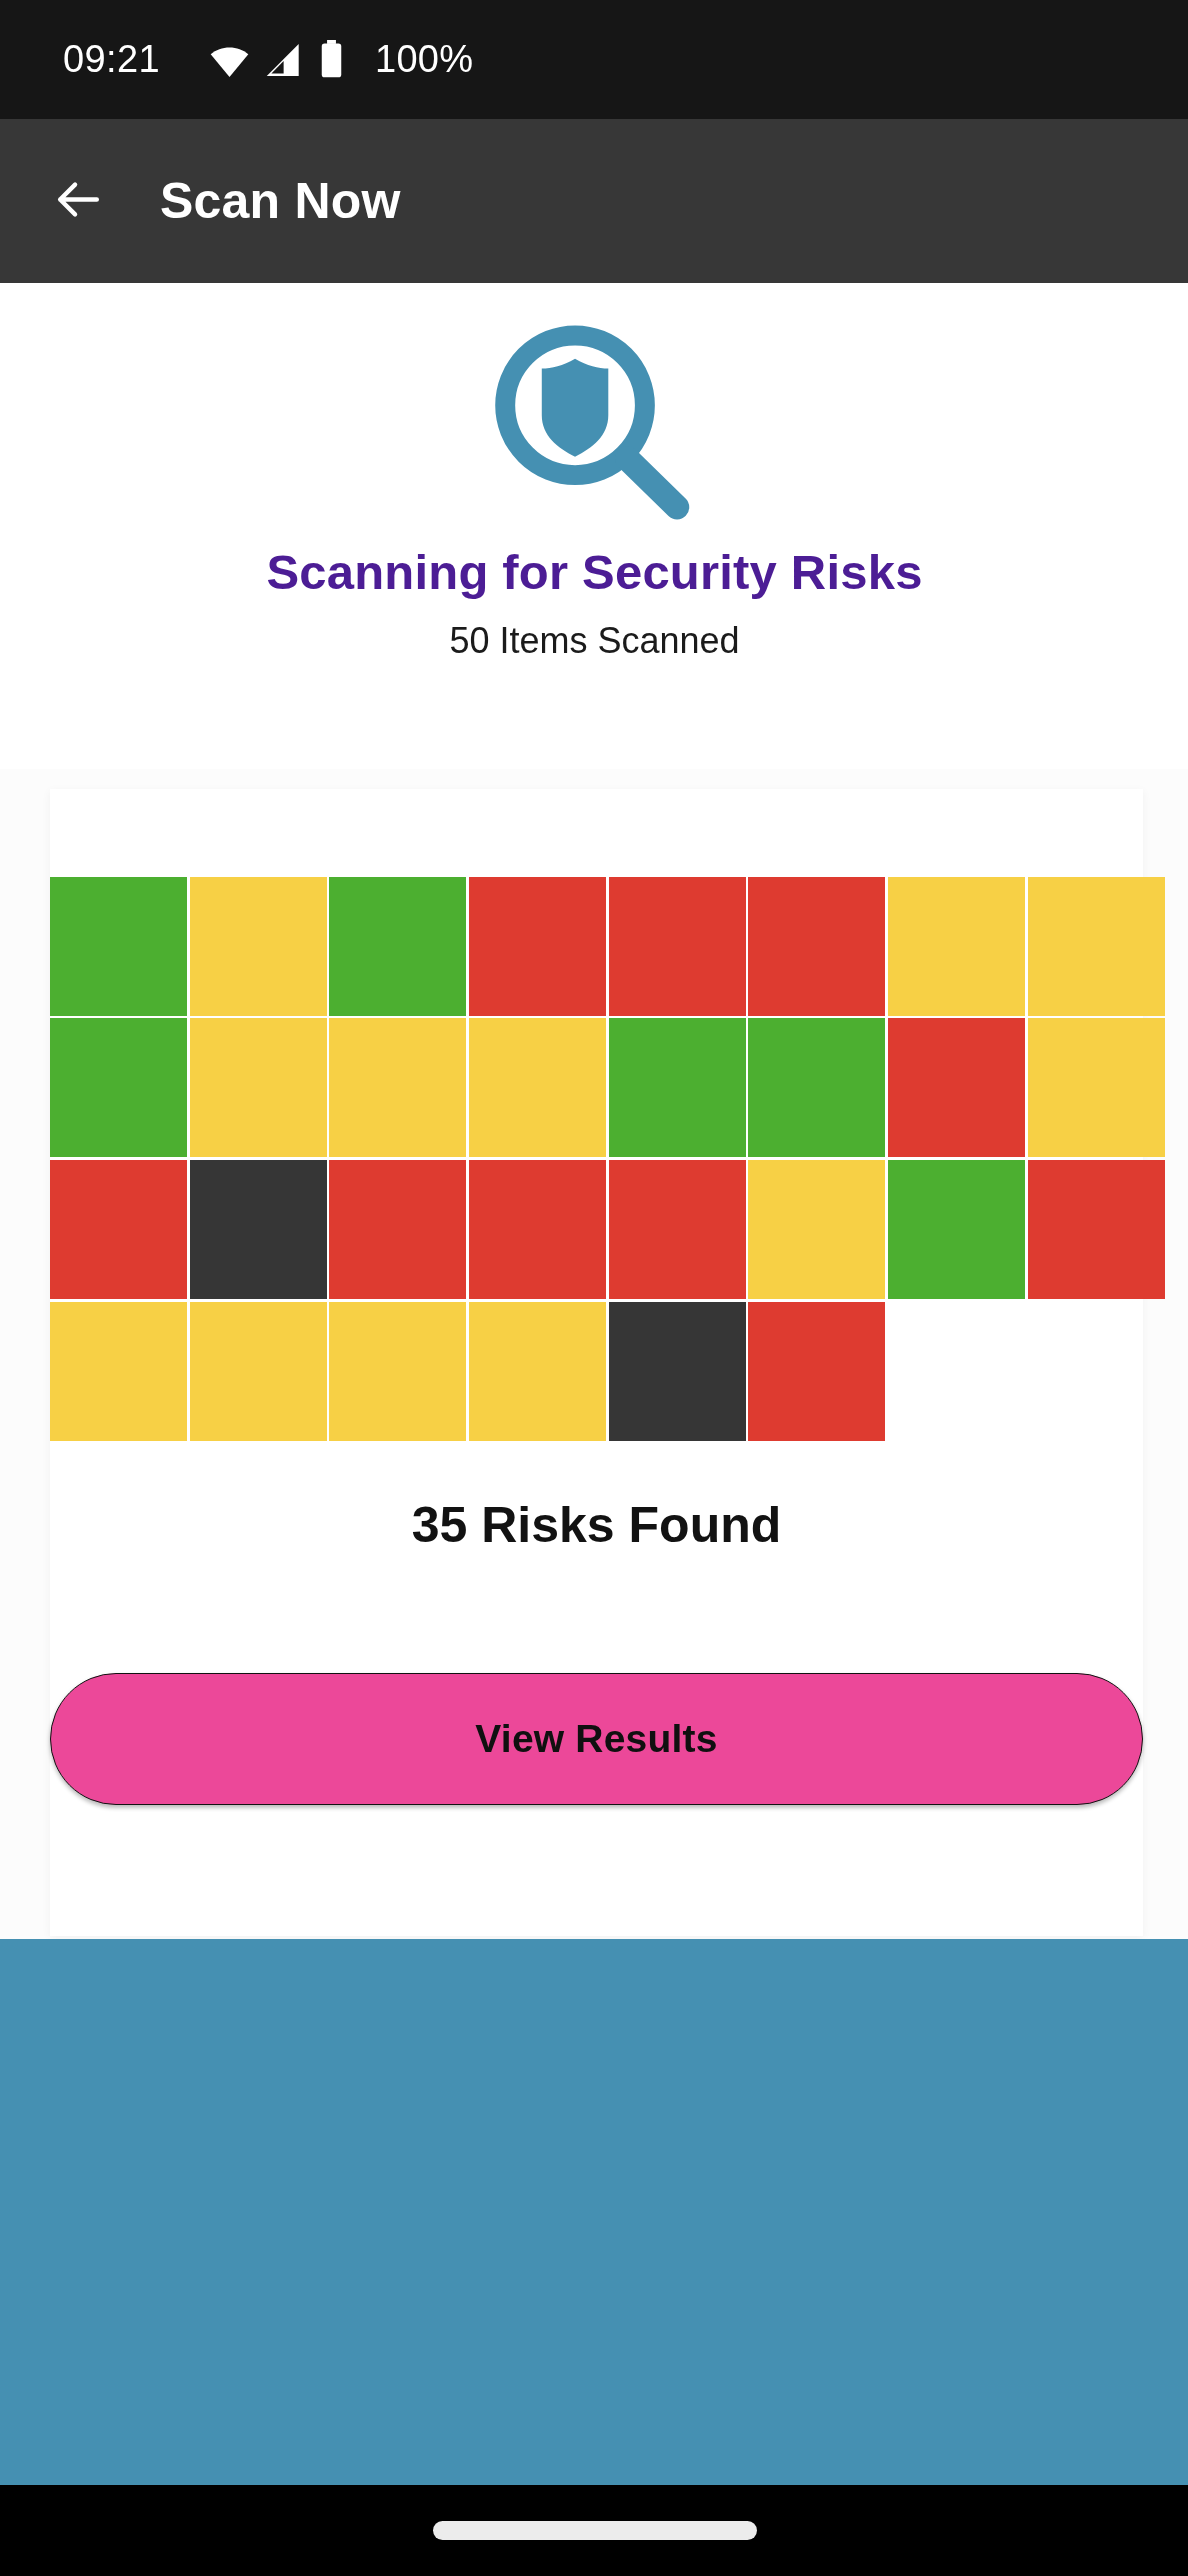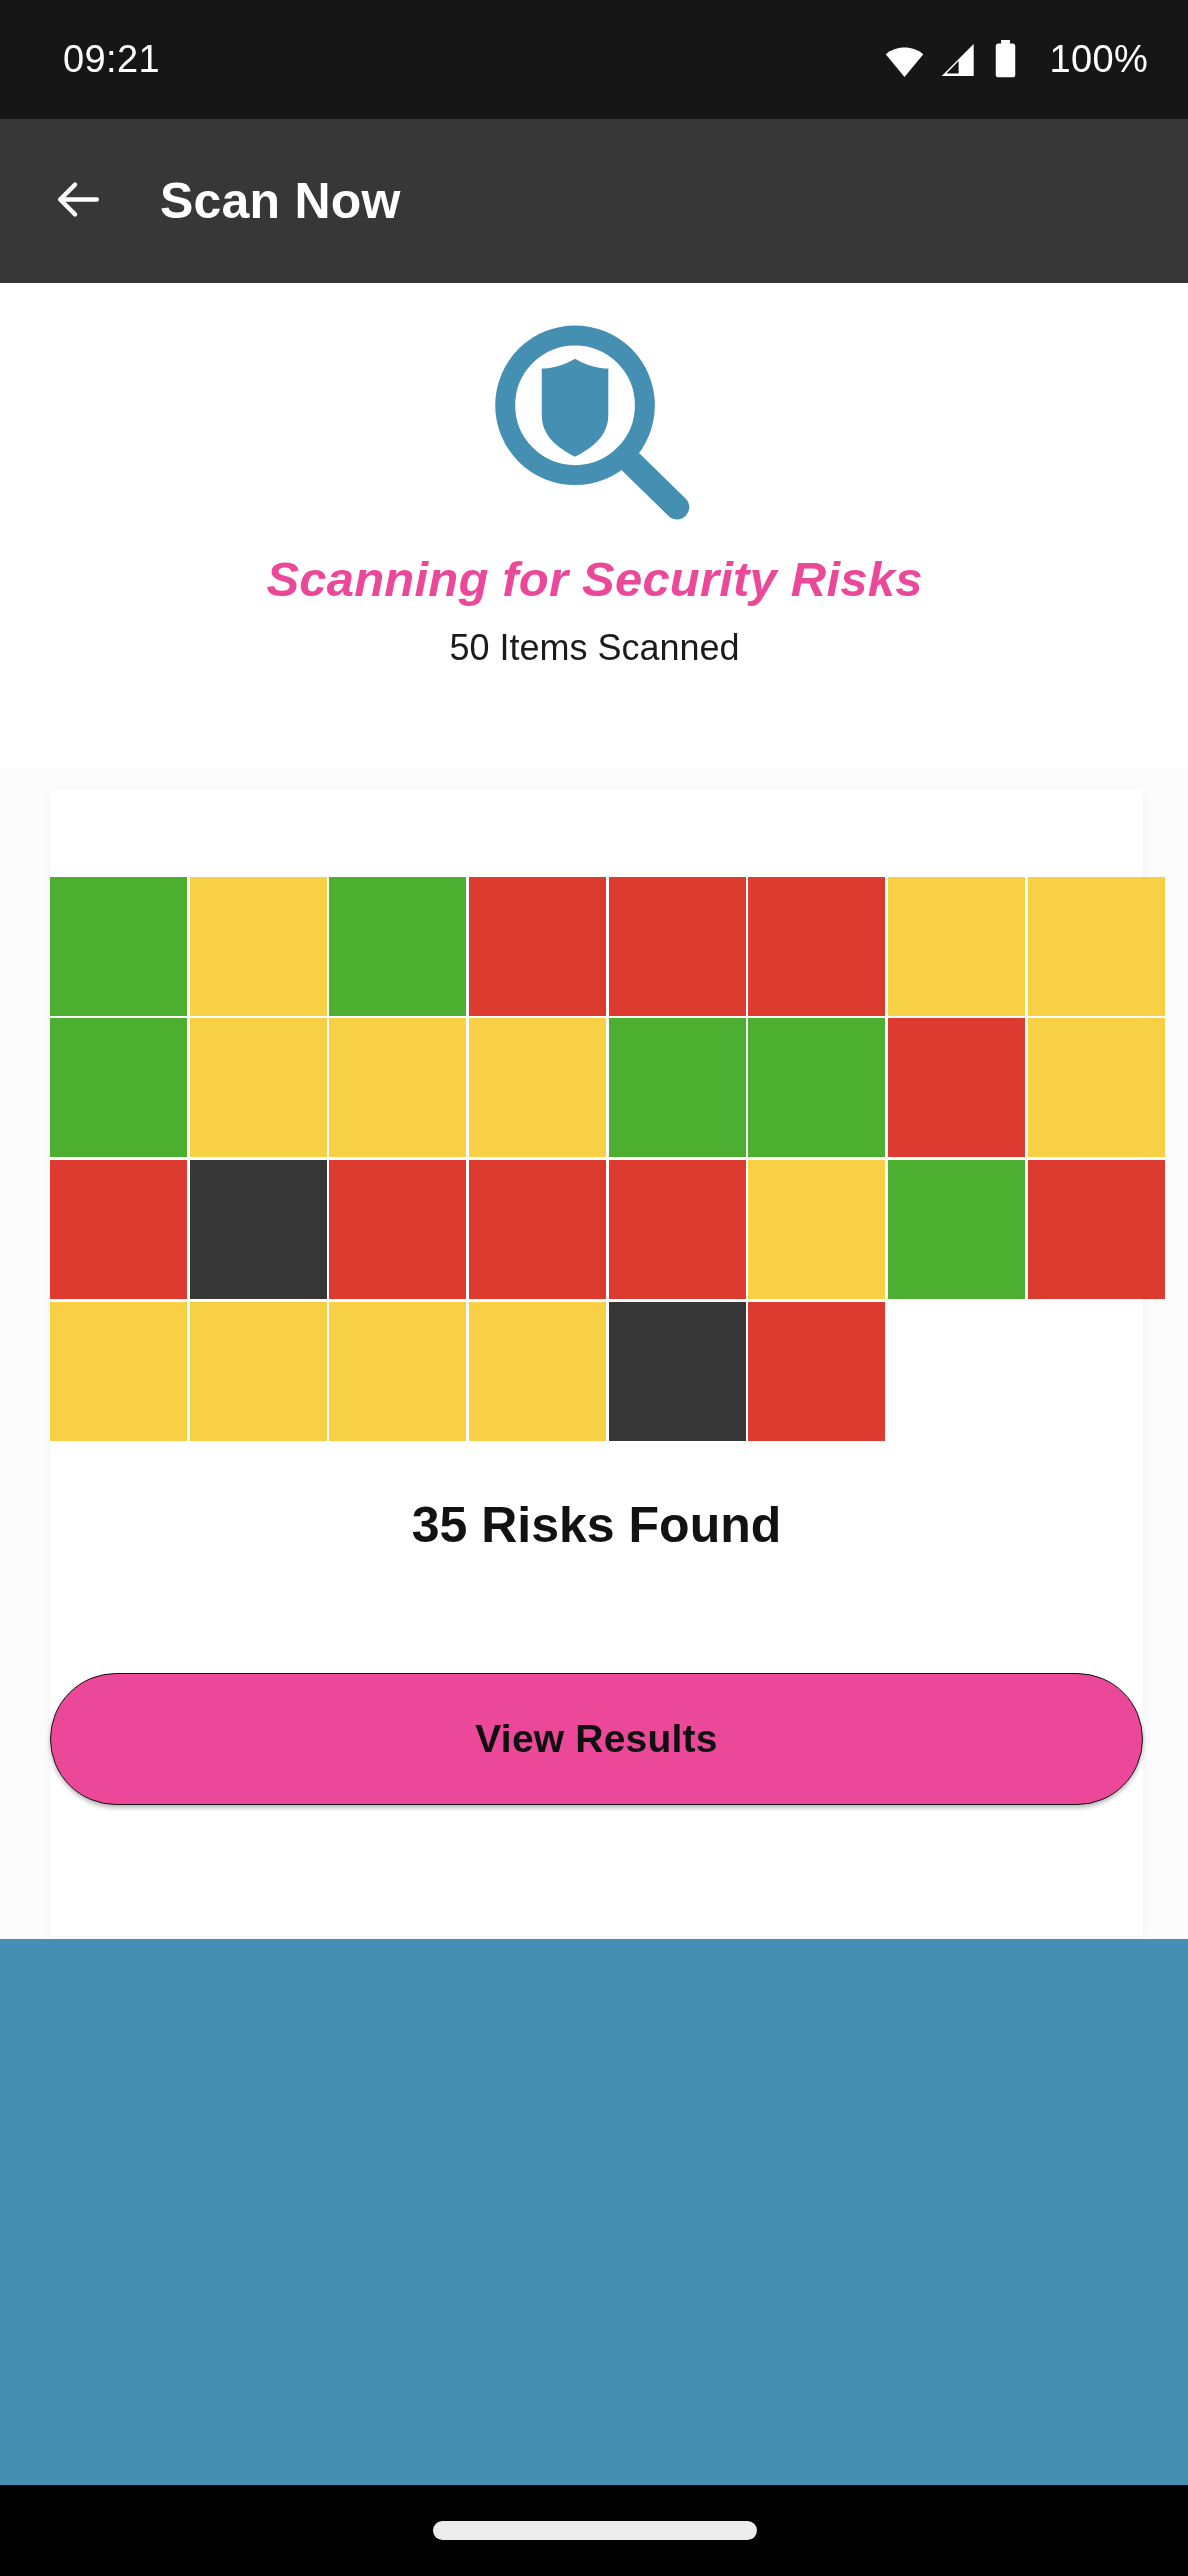--- a/index.html
+++ b/index.html
@@ -8,22 +8,23 @@
     background:#ffffff;
     font-family:"Liberation Sans", sans-serif;
     overflow:hidden;
   }
   .phone { position:relative; width:1189px; height:2576px; background:#ffffff; }
 
   
   .statusbar {
     position:absolute; top:0; left:0; width:1189px; height:119px;
     background:#161616;
-    display:flex; align-items:center; justify-content:space-between;
+    display:flex; align-items:center; 
     padding:0 41px 0 63px;
+    gap:48px;
   }
   .status-time { color:#ffffff; font-size:38px; letter-spacing:0.4px; }
   .status-right { display:flex; align-items:center; gap:14.3px; }
   .status-right svg { display:block; }
   .battery-pct { color:#ffffff; font-size:38px; margin-left:17px; letter-spacing:0.3px; }
 
   
   .appbar {
     position:absolute; top:119px; left:0; width:1189px; height:164px;
     background:#373737;
@@ -40,22 +41,22 @@
   }
 
   
   .hero {
     position:absolute; top:283px; left:0; width:1189px; height:487px;
     background:#ffffff;
     display:flex; flex-direction:column; align-items:center;
   }
   .scan-icon { margin-top:38px; }
   .scan-title {
-    margin-top:23px; font-size:49px; font-weight:bold;
-    color:#ec4899; letter-spacing:0.2px;font-style:italic;
+    margin-top:16px; font-size:49px; font-weight:bold;
+    color:#4c1d95; letter-spacing:0.2px;
   }
   .scan-count { margin-top:19.7px; font-size:36px; color:#1b1b1b; }
 
   
   .card {
     position:absolute; top:769px; left:0; width:1189px; height:1170px;
     background:#fcfcfc;
   }
   .card-inner {
     position:absolute; top:19.7px; left:50px; width:1093px; height:1147px;

